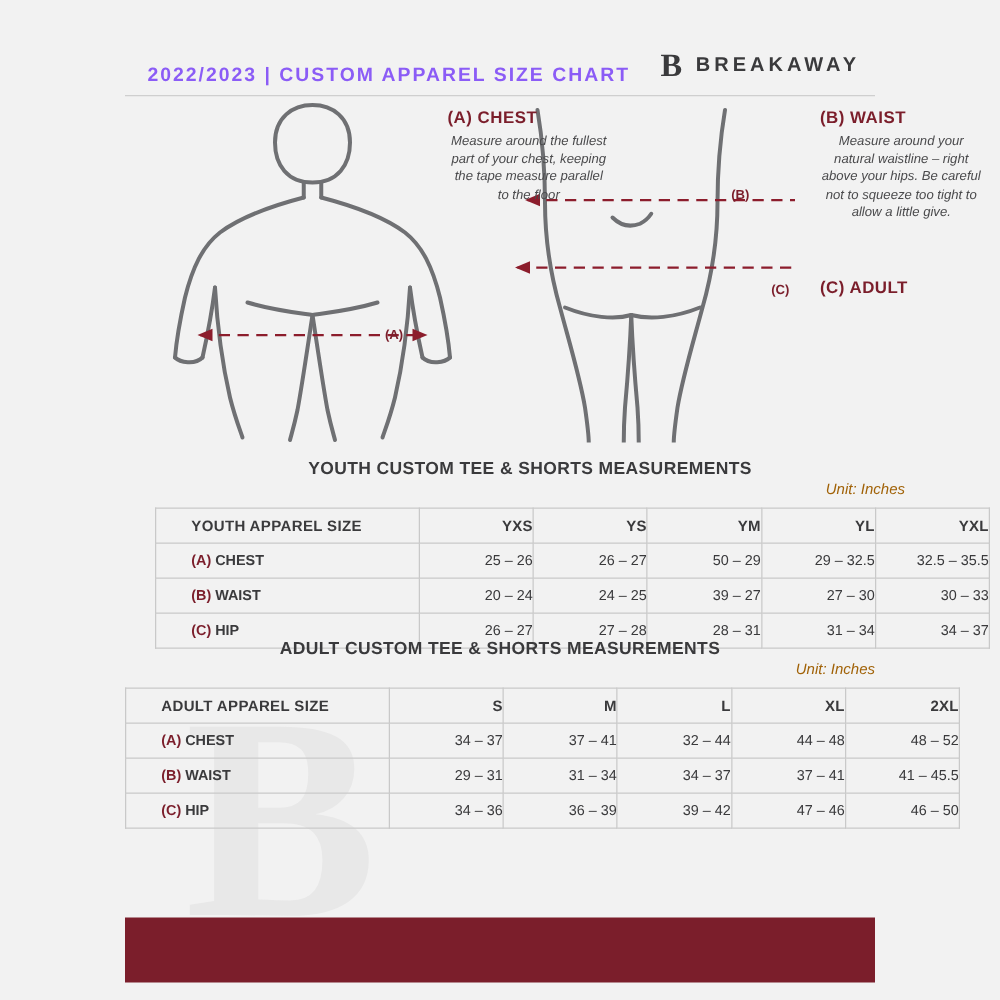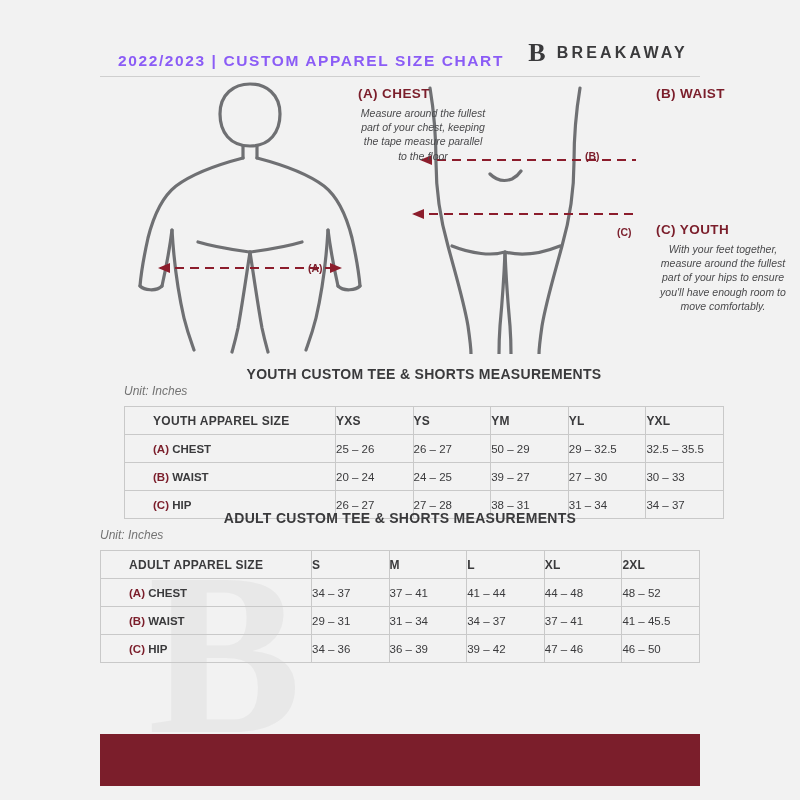--- a/index.html
+++ b/index.html
@@ -149,38 +149,38 @@
   #adult-section { top: 510px; }
 
   .sec-title {
     text-align: center;
     font-size: 14px;
     font-weight: bold;
     color: #3a3a3c;
     letter-spacing: 0.3px;
   }
   .sec-unit {
-    text-align: left;
+    text-align: right;
     font-size: 12px;
     font-style: italic;
-    color: #737373;
+    color: #a16207;
     margin-top: 2px;
     margin-bottom: 8px;
   }
   table.size-table {
-    width: 600px;
+    width: 668px;
     border-collapse: collapse;
     table-layout: fixed;
   }
   table.size-table th, table.size-table td {
     border: 1px solid #c9c9c9;
     height: 27px;
     font-size: 11.5px;
     color: #3a3a3c;
-    text-align: left;
+    text-align: right;
     padding: 0;
   }
   table.size-table th:first-child,
   table.size-table td:first-child {
     text-align: left;
     padding-left: 28px;
     width: 182px;
   }
   table.size-table thead th {
     font-weight: bold;
@@ -279,24 +279,24 @@
     <div class="marker" id="marker-a">(A)</div>
     <div class="marker" id="marker-b">(B)</div>
     <div class="marker" id="marker-c">(C)</div>
 
     <div class="callout" id="callout-chest">
       <div class="c-title">(A) CHEST</div>
       <div class="c-body">Measure around the fullest part of your chest, keeping the tape measure parallel to the floor</div>
     </div>
     <div class="callout" id="callout-waist">
       <div class="c-title">(B) WAIST</div>
+      <div class="c-body">Measure around your natural waistline – right above your hips. Be careful not to squeeze too tight to allow a little give.</div>
     </div>
     <div class="callout" id="callout-hips">
-      <div class="c-title">(C) YOUTH</div>
-      <div class="c-body">With your feet together, measure around the fullest part of your hips to ensure you'll have enough room to move comfortably.</div>
+      <div class="c-title">(C) ADULT</div>
     </div>
   </div>
 
   <div class="section" id="youth-section">
     <div class="sec-title">YOUTH CUSTOM TEE &amp; SHORTS MEASUREMENTS</div>
     <div class="sec-unit">Unit: Inches</div>
     <table class="size-table">
       <thead>
         <tr>
           <th>YOUTH APPAREL SIZE</th>
@@ -321,21 +321,21 @@
           <td>20 – 24</td>
           <td>24 – 25</td>
           <td>39 – 27</td>
           <td>27 – 30</td>
           <td>30 – 33</td>
         </tr>
         <tr>
           <td><span class="lbl-mark">(C)</span> <span class="lbl-text">HIP</span></td>
           <td>26 – 27</td>
           <td>27 – 28</td>
-          <td>38 – 31</td>
+          <td>28 – 31</td>
           <td>31 – 34</td>
           <td>34 – 37</td>
         </tr>
       </tbody>
     </table>
   </div>
 
   <div class="section" id="adult-section">
     <div class="sec-title">ADULT CUSTOM TEE &amp; SHORTS MEASUREMENTS</div>
     <div class="sec-unit">Unit: Inches</div>
@@ -348,21 +348,21 @@
           <th>L</th>
           <th>XL</th>
           <th>2XL</th>
         </tr>
       </thead>
       <tbody>
         <tr>
           <td><span class="lbl-mark">(A)</span> <span class="lbl-text">CHEST</span></td>
           <td>34 – 37</td>
           <td>37 – 41</td>
-          <td>41 – 44</td>
+          <td>32 – 44</td>
           <td>44 – 48</td>
           <td>48 – 52</td>
         </tr>
         <tr>
           <td><span class="lbl-mark">(B)</span> <span class="lbl-text">WAIST</span></td>
           <td>29 – 31</td>
           <td>31 – 34</td>
           <td>34 – 37</td>
           <td>37 – 41</td>
           <td>41 – 45.5</td>

